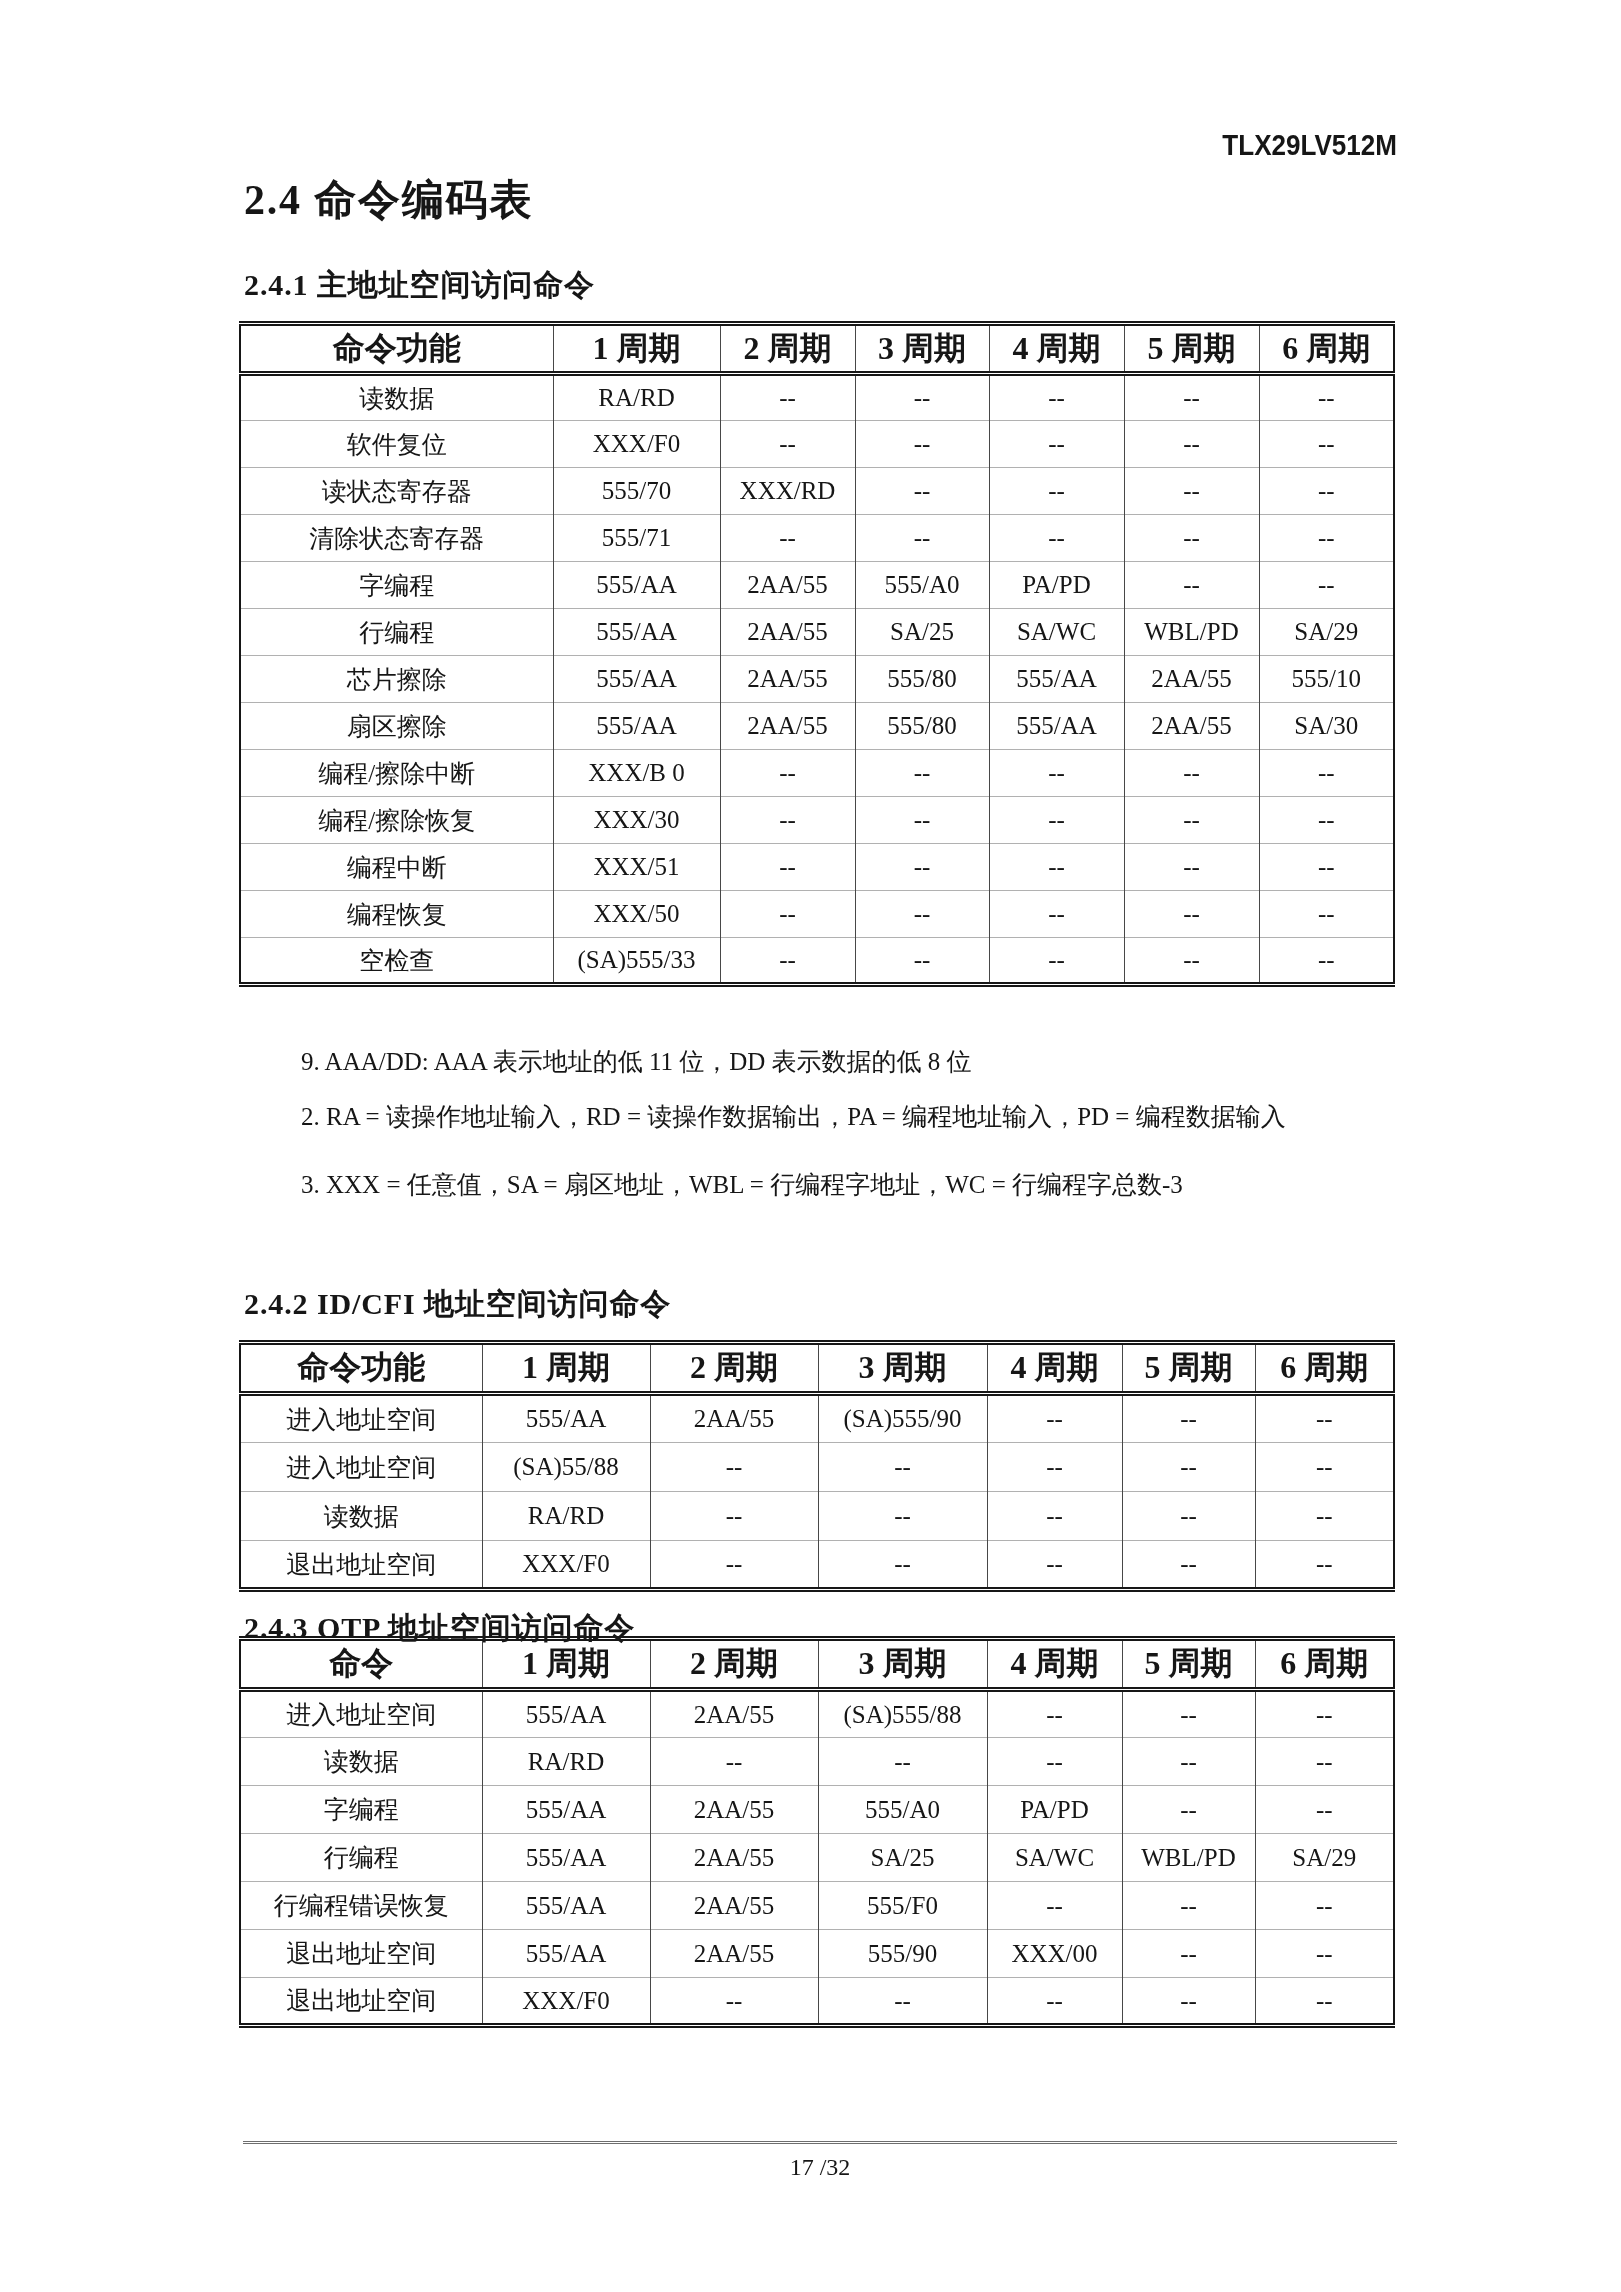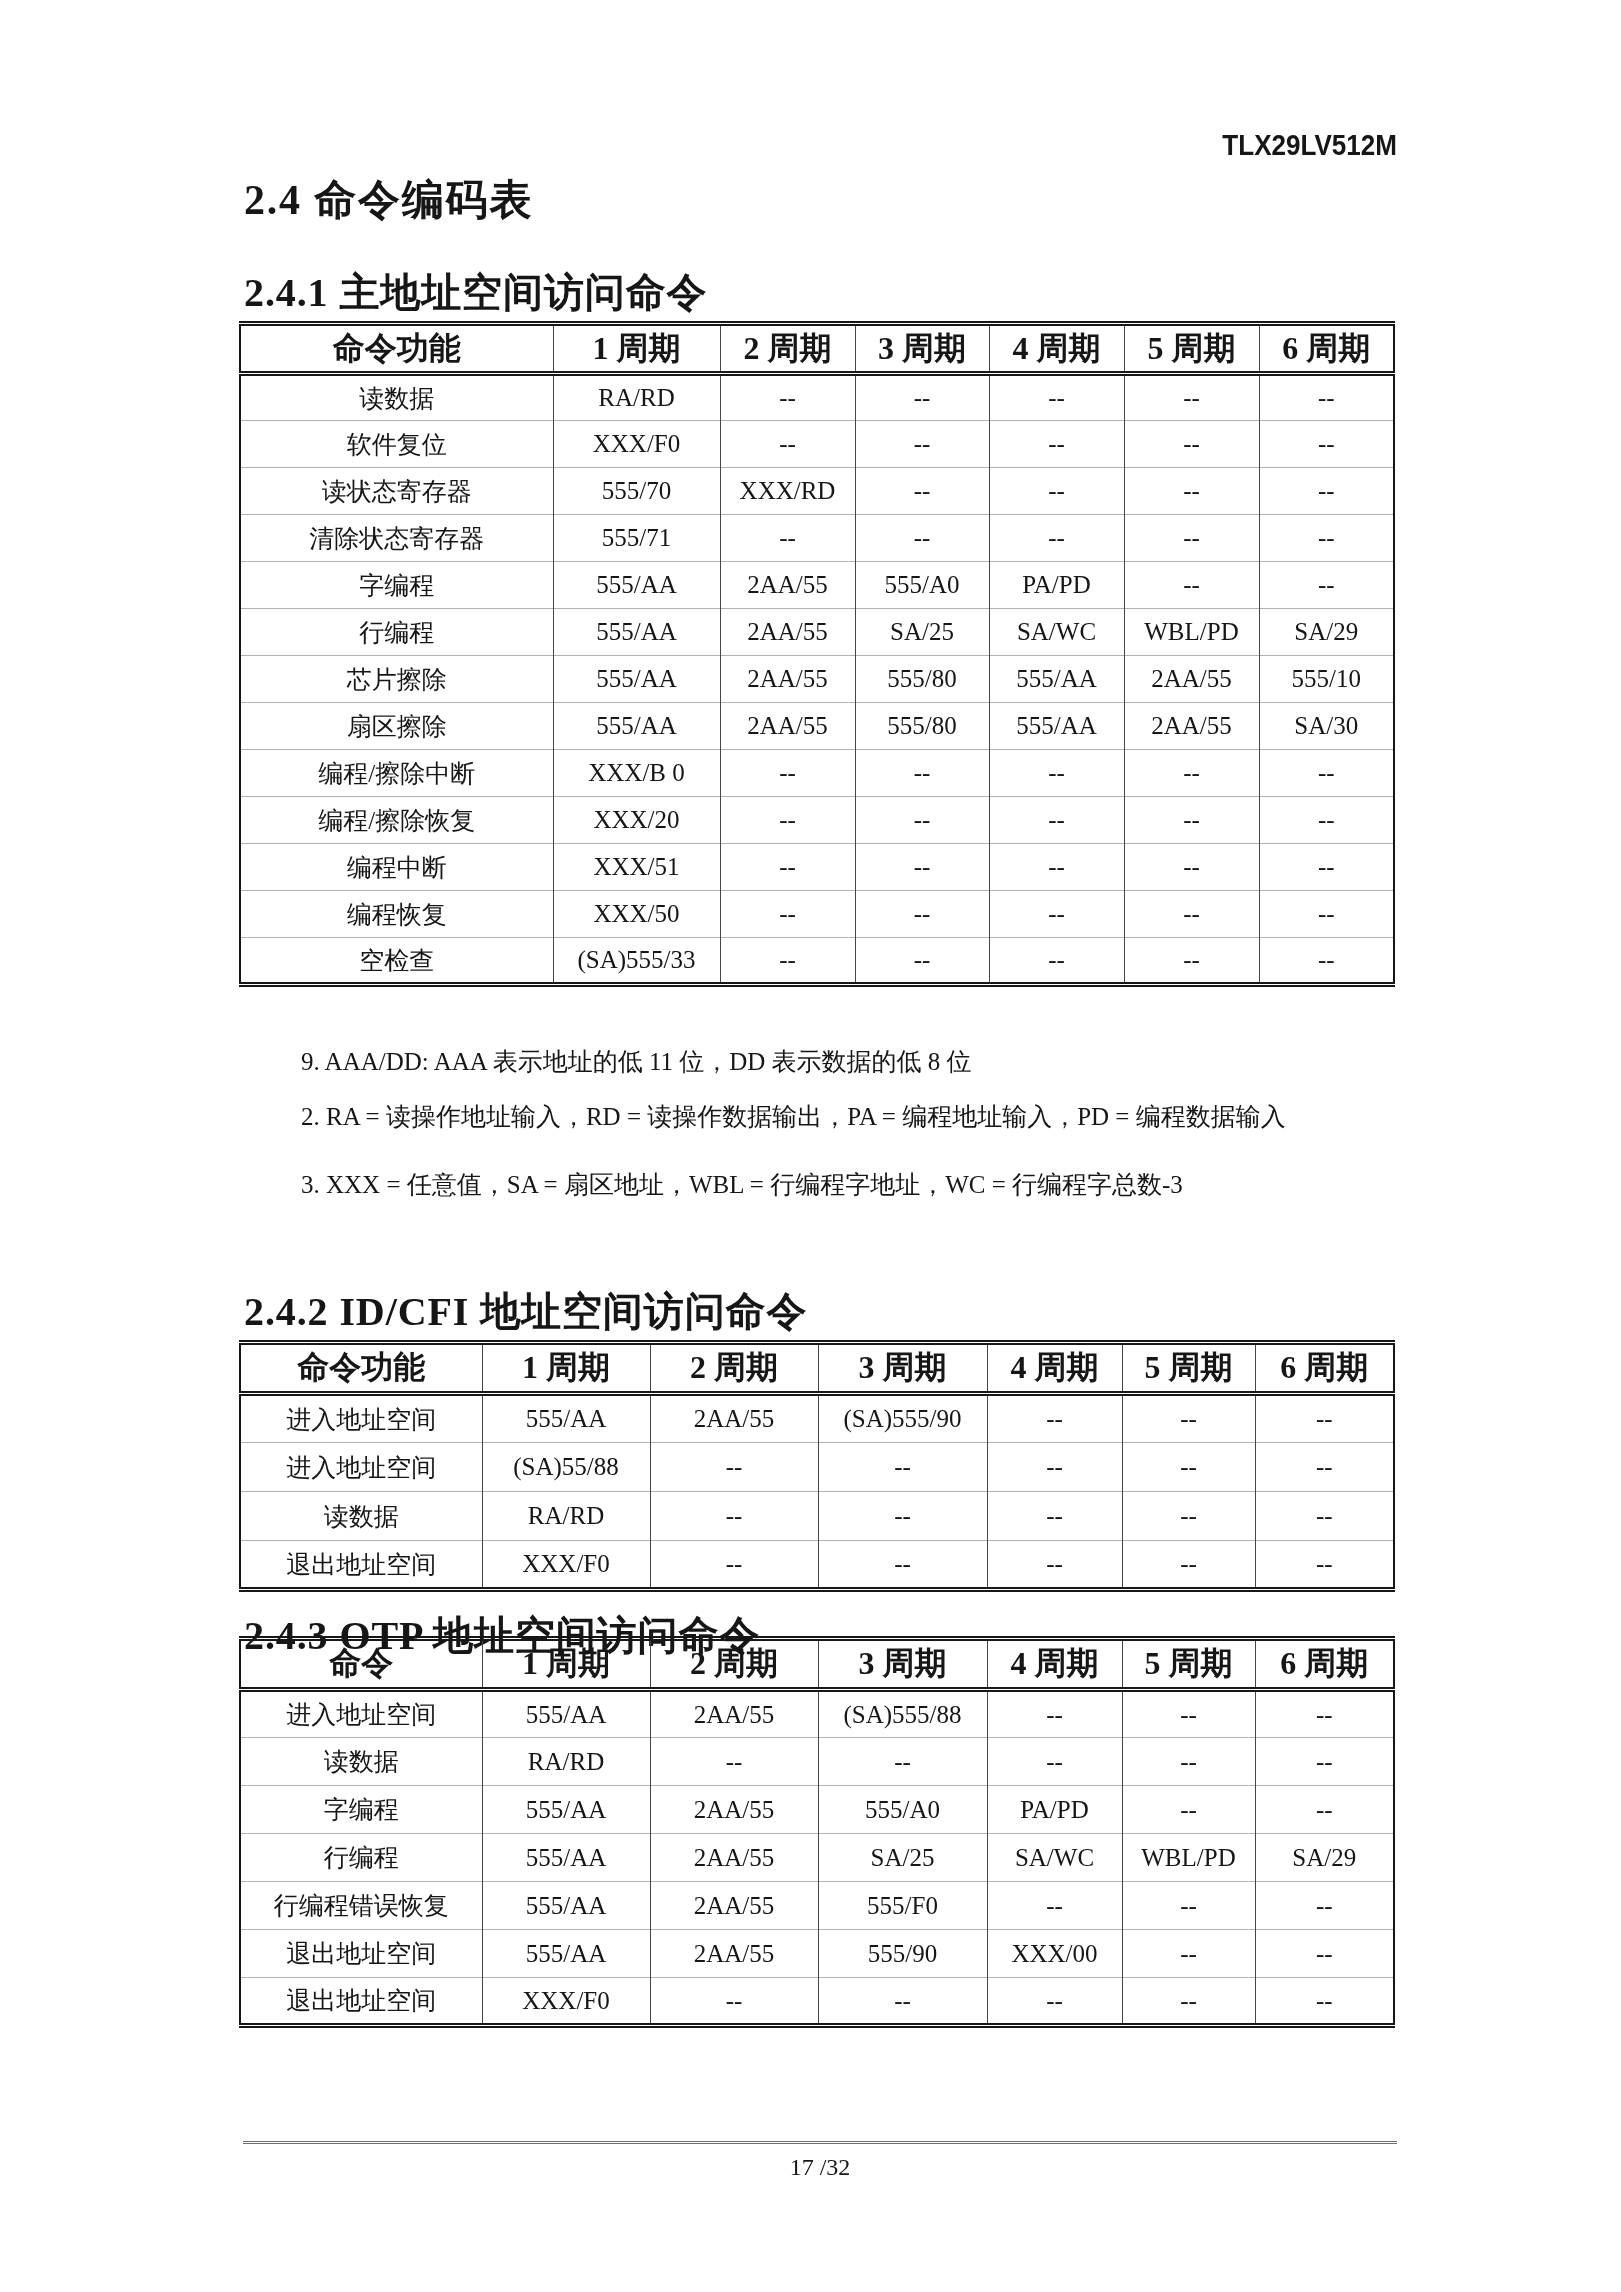--- a/index.html
+++ b/index.html
@@ -24,21 +24,21 @@
     transform: scaleX(0.88); transform-origin: 100% 50%;
   }
 
   .title {
     position: absolute; top: 172px; left: 244px; margin: 0;
     font-size: 42px; font-weight: bold; letter-spacing: 1.8px;
   }
 
   .sec {
     position: absolute; left: 244px; margin: 0;
-    font-size: 40px; font-weight: bold; letter-spacing: 0.9px;
+    font-size: 30px; font-weight: bold; letter-spacing: 0.9px;
   }
   .sec1 { top: 265px; }
   .sec2 { top: 1284px; }
   .sec3 { top: 1608px; }
 
   table.cmd-table {
     position: absolute; left: 239px; width: 1155px;
     border-collapse: collapse; table-layout: fixed;
     text-align: center; font-size: 25px;
     border-left: 2.7px solid #161616; border-right: 2.7px solid #161616;
@@ -190,21 +190,21 @@
           <td>编程/擦除中断</td>
           <td>XXX/B 0</td>
           <td>--</td>
           <td>--</td>
           <td>--</td>
           <td>--</td>
           <td>--</td>
         </tr>
         <tr>
           <td>编程/擦除恢复</td>
-          <td>XXX/20</td>
+          <td>XXX/30</td>
           <td>--</td>
           <td>--</td>
           <td>--</td>
           <td>--</td>
           <td>--</td>
         </tr>
         <tr>
           <td>编程中断</td>
           <td>XXX/51</td>
           <td>--</td>

